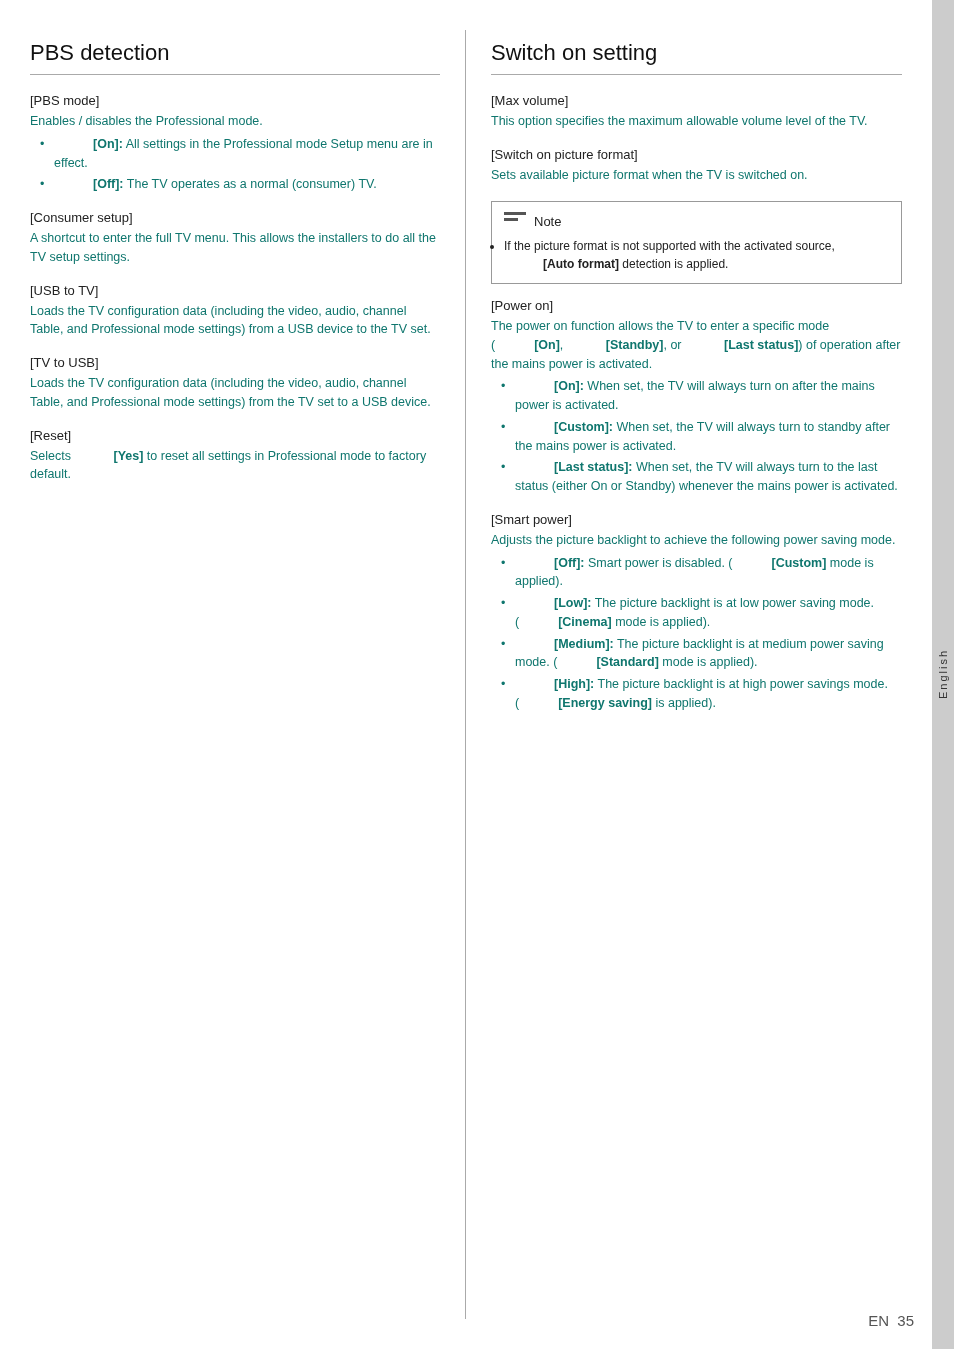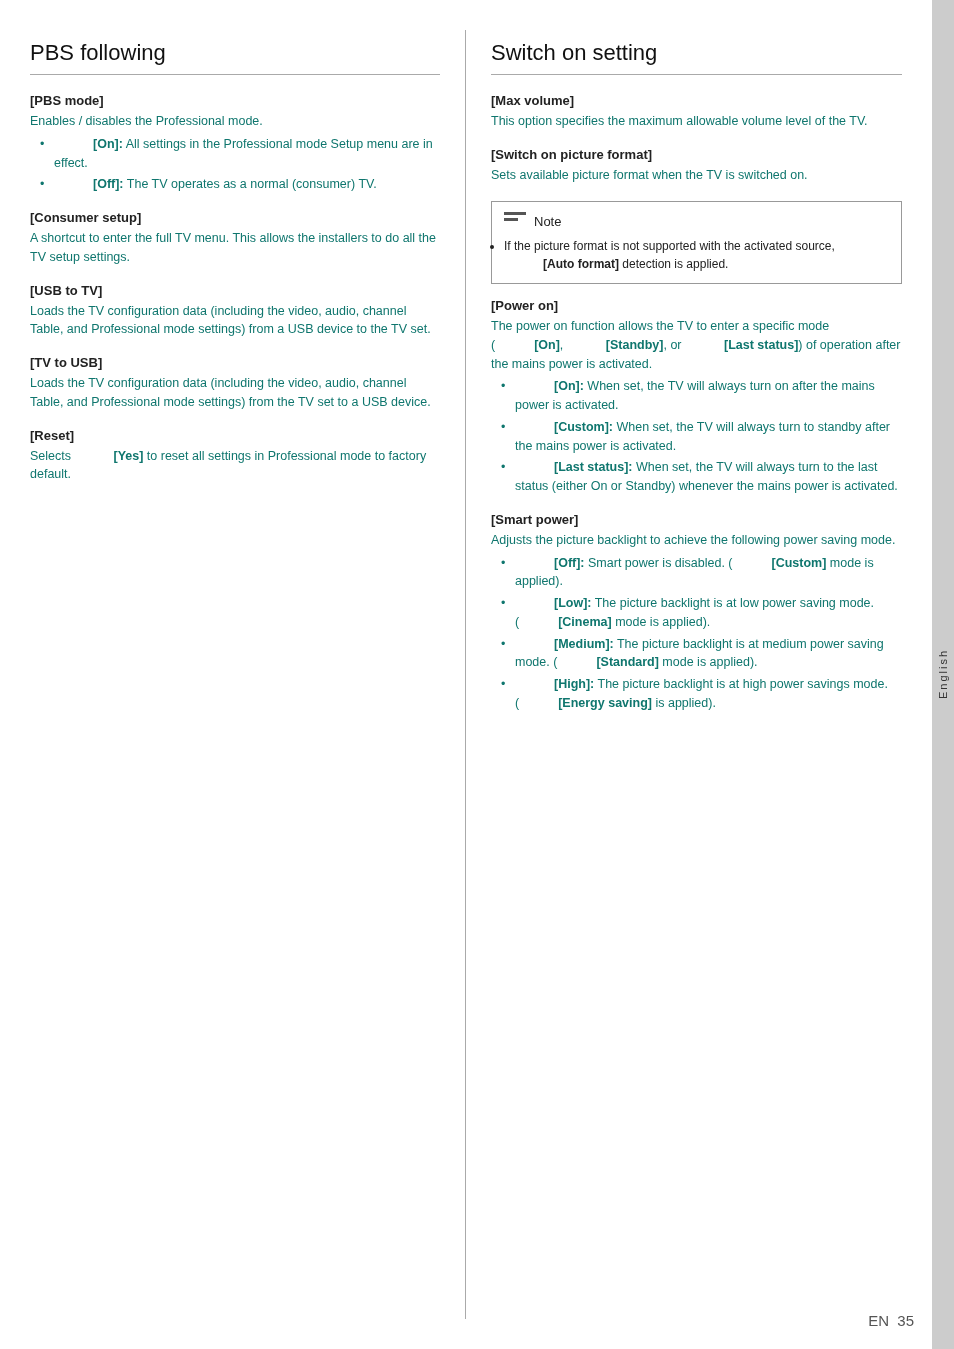--- a/index.html
+++ b/index.html
@@ -73,21 +73,21 @@
       padding-bottom: 8px;
       border-bottom: 1px solid #aaa;
     }
 
     .section {
       margin-bottom: 16px;
     }
 
     .section-heading {
       font-size: 13px;
-      font-weight: bold;
+      font-weight: normal;
       margin-bottom: 4px;
     }
 
     .section-body {
       font-size: 12.5px;
       line-height: 1.5;
       color: #0f766e;
     }
 
     .section-body ul {
@@ -163,21 +163,21 @@
       color: #555;
     }
   </style>
 </head>
 <body>
 
 <div class="page">
   <div class="content">
 
     <div class="left-col">
-      <h1 class="col-title">PBS following</h1>
+      <h1 class="col-title">PBS detection</h1>
 
       <div class="section">
         <div class="section-heading">[PBS mode]</div>
         <div class="section-body">
           <span>Enables / disables the Professional mode.</span>
           <ul>
             <li><span class="bold">[On]:</span><span> All settings in the Professional mode Setup menu are in effect.</span></li>
             <li><span class="bold">[Off]:</span><span> The TV operates as a normal (consumer) TV.</span></li>
           </ul>
         </div>

